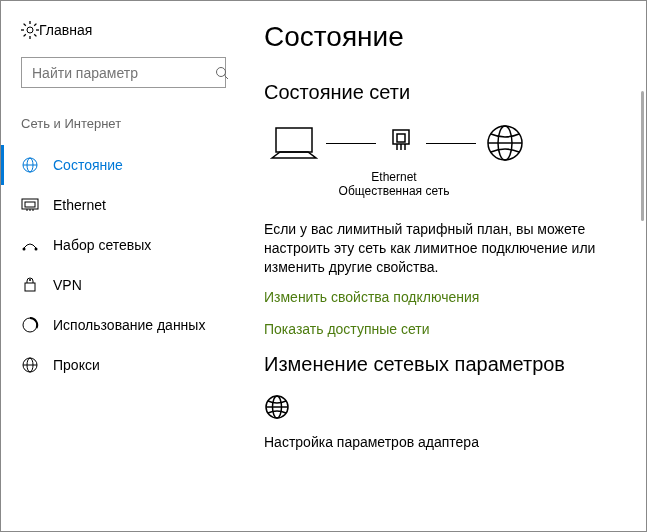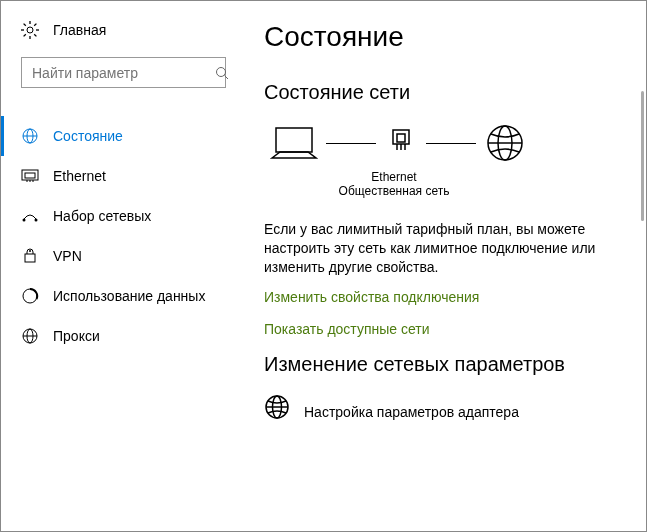--- a/index.html
+++ b/index.html
@@ -6,36 +6,36 @@
   body { margin: 0; font-family: "Segoe UI", Tahoma, sans-serif; font-size: 14px; color: #000; background: #fff; }
   .window { width: 647px; height: 532px; border: 1px solid #888; display: flex; flex-direction: column; overflow: hidden; position: relative; }
   .titlebar { height: 32px; display: flex; align-items: stretch; border-bottom: 0; }
   .back-btn { width: 42px; background: #0078d7; color: #fff; display: flex; align-items: center; justify-content: center; }
   .title { flex: 1; padding-left: 10px; display: flex; align-items: center; font-size: 12px; }
   .win-btns { display: flex; }
   .win-btn { width: 45px; display: flex; align-items: center; justify-content: center; color: #000; }
   .body-area { flex: 1; display: flex; overflow: hidden; }
   .sidebar { width: 245px; padding: 20px 0 0 20px; overflow: hidden; }
   .main { flex: 1; padding: 20px 0 0 18px; overflow: hidden; position: relative; }
-  .home-row { display: flex; align-items: center; gap: 14px; margin-bottom: 18px; }
+  .home-row { display: flex; align-items: center; margin-bottom: 18px; }
   .search-box { width: 205px; height: 31px; border: 1px solid #999; display: flex; align-items: center; padding: 0 8px; margin-bottom: 28px; }
   .search-box input { border: none; outline: none; flex: 1; font-size: 14px; font-family: inherit; color: #666; background: transparent; }
   .group-label { color: #666; font-size: 13px; margin-bottom: 14px; }
   .nav-item { display: flex; align-items: center; gap: 14px; height: 40px; margin-left: -20px; padding-left: 20px; cursor: default; }
   .nav-item.active { color: #0078d7; border-left: 3px solid #0078d7; padding-left: 17px; }
   .nav-icon { width: 18px; display: inline-flex; justify-content: center; }
   h1 { font-weight: 400; font-size: 28px; margin: 0 0 28px; }
   h2 { font-weight: 400; font-size: 20px; margin: 0 0 18px; }
   .diagram { display: flex; align-items: center; gap: 8px; margin-bottom: 6px; padding-left: 6px; }
   .dash { flex: 0 0 50px; border-top: 1.5px solid #000; }
   .diag-caption { text-align: center; font-size: 12px; margin-bottom: 22px; width: 260px; }
   .subhead { font-size: 16px; margin-bottom: 6px; }
   .desc { font-size: 14px; color: #000; margin-bottom: 12px; line-height: 1.35; width: 360px; }
   .link { color: #4d7c0f; margin-bottom: 16px; display: block; }
-  .adapter-row { display: flex; align-items: flex-end; gap: 14px; }
+  .adapter-row { display: flex; align-items: flex-start; gap: 14px; flex-direction: column; }
   .scrollbar-track { position: absolute; right: 2px; top: 90px; width: 3px; height: 130px; background: #aaa; border-radius: 2px; }
   svg { display: block; }
 </style>
 </head>
 <body>
 
 <div class="window">
 
   <div class="body-area">
     <div class="sidebar">
@@ -61,20 +61,21 @@
       <div class="search-box">
         <input placeholder="Найти параметр" style="">
         <span>
             <svg width="14" height="14" viewBox="0 0 14 14">
               <circle cx="6" cy="6" r="4.5" stroke="#666" fill="none"></circle>
               <line x1="9.5" y1="9.5" x2="13" y2="13" stroke="#666"></line>
             </svg>
           </span>
       </div>
 
+      <div class="group-label">Сеть и Интернет</div>
 
       <div class="nav-item active">
         <span class="nav-icon">
             <svg width="18" height="18" viewBox="0 0 18 18">
               <circle cx="9" cy="9" r="7" stroke="#0078d7" fill="none"></circle>
               <ellipse cx="9" cy="9" rx="3" ry="7" stroke="#0078d7" fill="none"></ellipse>
               <line x1="2" y1="9" x2="16" y2="9" stroke="#0078d7"></line>
             </svg>
           </span>
         <span>Состояние</span>

